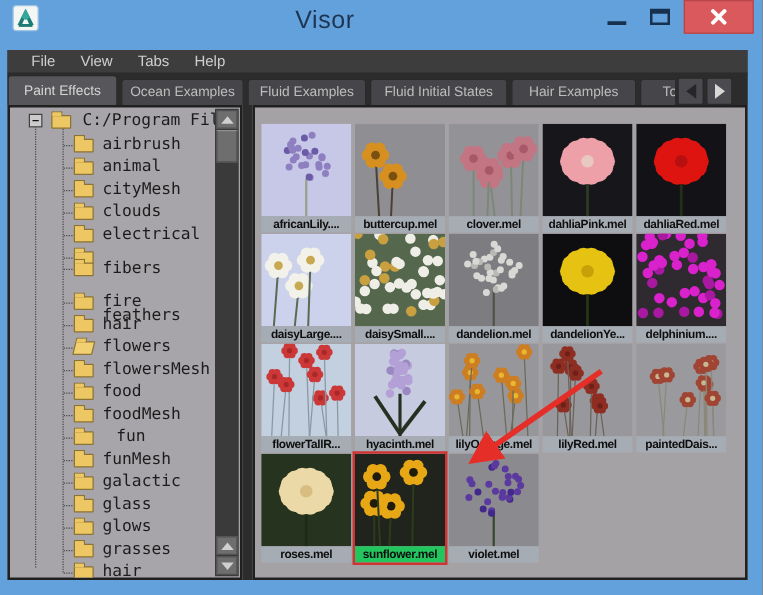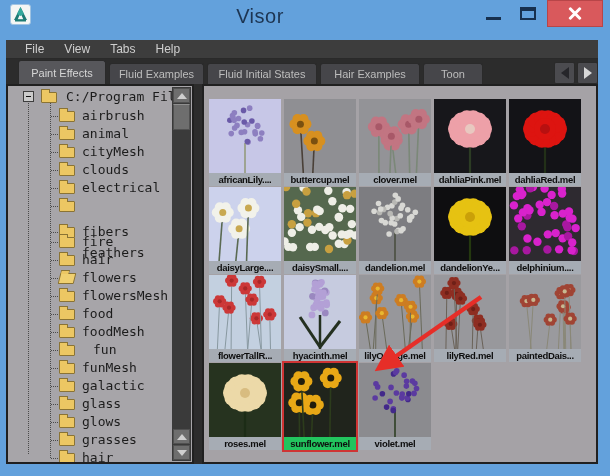--- a/index.html
+++ b/index.html
@@ -24,21 +24,21 @@
   #btn-close .x1{transform:rotate(45deg);}
   #btn-close .x2{transform:rotate(-45deg);}
   
   #app{position:absolute;left:6px;top:40px;width:592px;height:424px;background:#2c2c2c;
     border-bottom:1px solid #0f766e;}
   
   #menubar{height:19px;background:#3d3d3d;border-bottom:1px solid #2a2a2a;display:flex;
     align-items:center;padding-left:9px;}
   .menu-item{color:#cfcfcf;font-size:12px;padding:0 10px;height:19px;line-height:19px;cursor:default;}
   
-  #tabbar{height:25px;background:#2c2c2c;display:flex;align-items:flex-end;padding-left:12px;}
+  #tabbar{height:25px;background:#2c2c2c;display:flex;align-items:flex-end;}
   #tabstrip{flex:0 1 auto;width:534px;overflow:hidden;display:flex;gap:3px;align-items:flex-end;}
   .tab{flex:0 0 auto;height:21px;background:#46464a;color:#bdbdbd;font-size:11px;
     display:flex;align-items:center;justify-content:center;border-radius:3px 3px 0 0;
     border:1px solid #2a2a2a;border-bottom:none;white-space:nowrap;overflow:hidden;}
   .tab.active{height:24px;background:#57575b;color:#d6d6d6;}
   .tab-arrow{width:21px;height:22px;background:#4b4b4f;border:1px solid #2a2a2a;border-radius:2px;
     display:flex;align-items:center;justify-content:center;margin-left:2px;}
   .tri-left{width:0;height:0;border-top:6px solid transparent;border-bottom:6px solid transparent;border-right:8px solid #26262a;}
   .tri-right{width:0;height:0;border-top:6px solid transparent;border-bottom:6px solid transparent;border-left:8px solid #d8d8d8;}
   
@@ -113,20 +113,21 @@
     <div id="menubar">
         <div class="menu-item">File</div>
         <div class="menu-item">View</div>
         <div class="menu-item">Tabs</div>
         <div class="menu-item">Help</div>
       </div>
 
     <div id="tabbar">
       <div id="tabstrip">
           <div class="tab active" style="width: 88px;">Paint Effects</div>
+          <div class="tab" style="width: 98px;">Ocean Examples</div>
           <div class="tab" style="width: 95px;">Fluid Examples</div>
           <div class="tab" style="width: 110px;">Fluid Initial States</div>
           <div class="tab" style="width: 100px;">Hair Examples</div>
           <div class="tab" style="width: 60px;">Toon</div>
         </div>
       <div class="tab-arrow">
           <div class="tri-left"></div>
         </div>
       <div class="tab-arrow">
           <div class="tri-right"></div>
@@ -168,21 +169,21 @@
             <div class="tree-row" style="top: 93px; right: 0px;">
               <div class="stub"></div>
               <div class="folder" style="left: 51px;"></div>
               <span class="tree-label" style="left: 74px;">electrical</span>
             </div>
             <div class="tree-row" style="top: 111px; right: 0px;">
               <div class="stub"></div>
               <div class="folder" style="left: 51px;"></div>
               <span class="tree-label" style="left: 74px; margin-top: 47px;">feathers</span>
             </div>
-            <div class="tree-row" style="top: 137px; right: 0px;">
+            <div class="tree-row" style="top: 120px; right: 0px;">
               <div class="stub"></div>
               <div class="folder" style="left: 51px;"></div>
               <span class="tree-label" style="left: 74px;">fibers</span>
             </div>
             <div class="tree-row" style="top: 147px; right: 0px;">
               <div class="stub"></div>
               <div class="folder" style="left: 51px;"></div>
               <span class="tree-label" style="left: 74px;">fire</span>
             </div>
             <div class="tree-row" style="top: 165px; right: 0px;">

